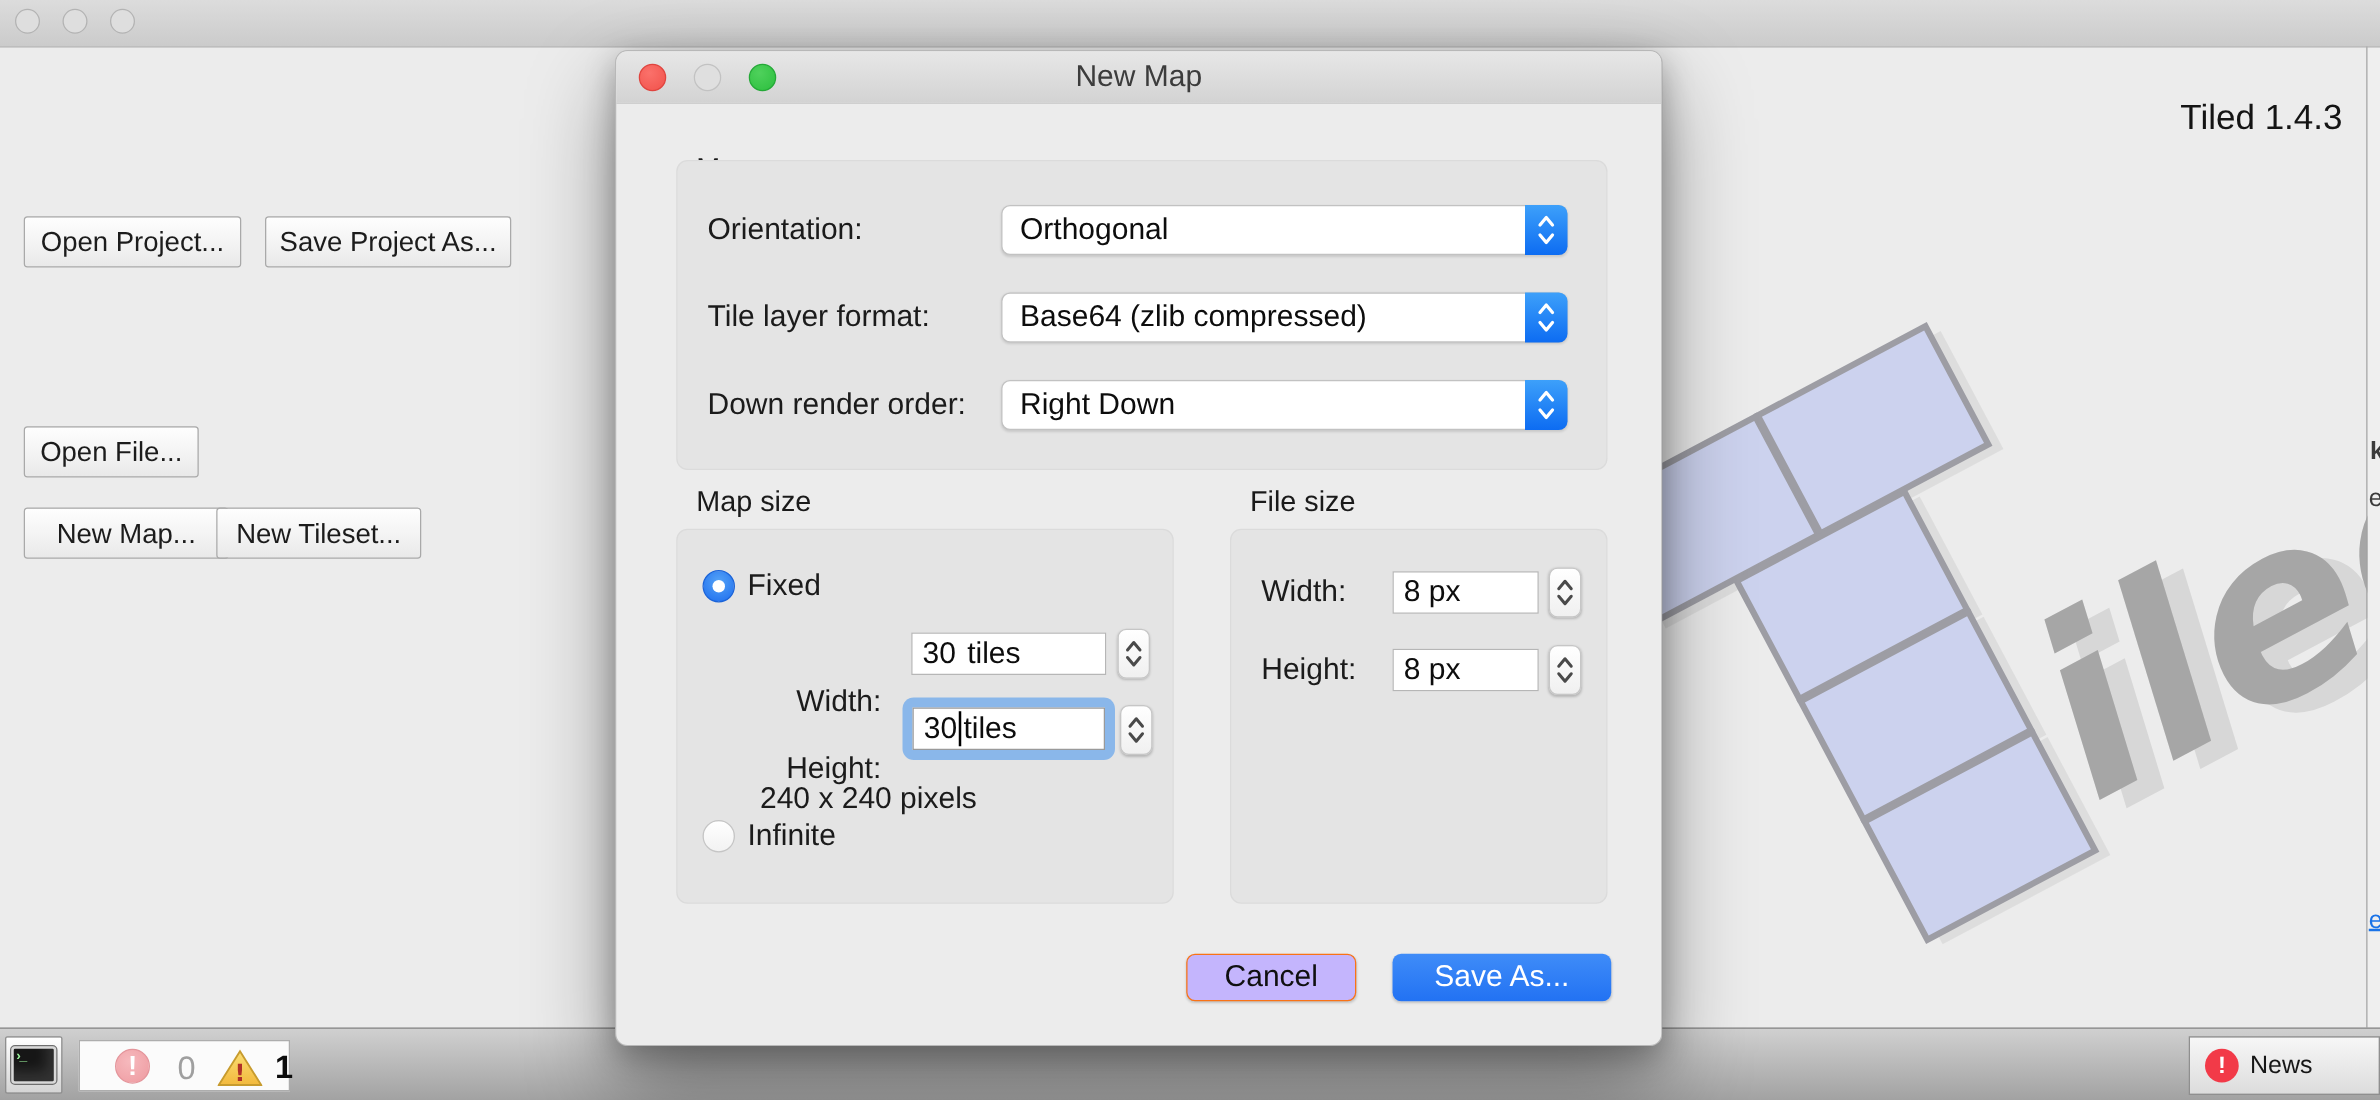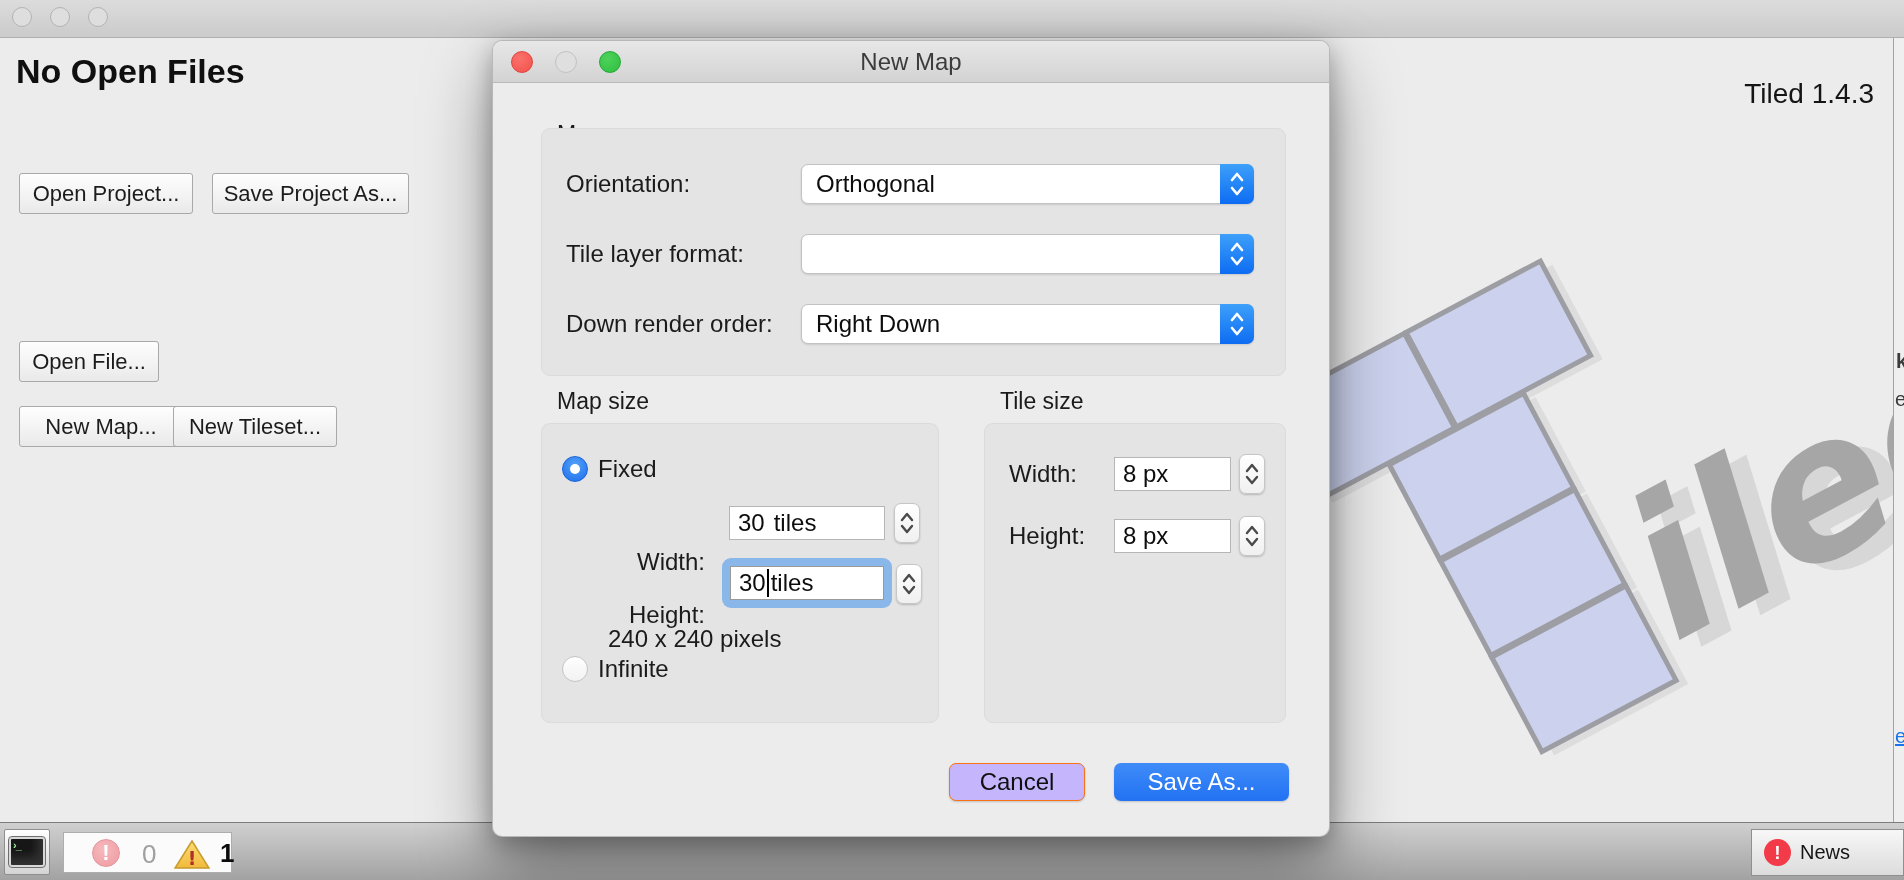--- a/index.html
+++ b/index.html
@@ -100,21 +100,20 @@
 <body>
 
 <div id="screen">
 
   <div class="main-titlebar">
     <span class="tl tl-inactive" style="left:12px;"></span>
     <span class="tl tl-inactive" style="left:50px;"></span>
     <span class="tl tl-inactive" style="left:88px;"></span>
   </div>
 
-  <div class="heading">No Open Files</div>
   <div class="version">Tiled 1.4.3</div>
 
   <div class="btn-plain" style="left:212px;top:173px;width:197px;height:41px;">Save Project As...</div>
   <div class="btn-plain" style="left:19px;top:173px;width:174px;height:41px;">Open Project...</div>
   <div class="btn-plain" style="left:19px;top:341px;width:140px;height:41px;">Open File...</div>
   <div class="btn-plain" style="left:19px;top:406px;width:164px;height:41px;">New Map...</div>
   <div class="btn-plain" style="left:173px;top:406px;width:164px;height:41px;">New Tileset...</div>
 
   <svg class="watermark" width="560" height="500" viewBox="0 0 560 500">
     <g transform="rotate(-28 150 250)">
@@ -191,20 +190,21 @@
       <span class="dd-step">
         <svg width="16" height="28" viewBox="0 0 16 28">
           <path d="M3 10 L8 4 L13 10" stroke="#fff" stroke-width="2.6" fill="none" stroke-linecap="round" stroke-linejoin="round"></path>
           <path d="M3 18 L8 24 L13 18" stroke="#fff" stroke-width="2.6" fill="none" stroke-linecap="round" stroke-linejoin="round"></path>
         </svg>
       </span>
     </div>
 
     <div class="lbl" style="left:73px;top:198px;">Tile layer format:</div>
     <div class="dd" style="left:308px;top:193px;">
+      <span class="dd-value">Base64 (zlib compressed)</span>
       <span class="dd-step">
         <svg width="16" height="28" viewBox="0 0 16 28">
           <path d="M3 10 L8 4 L13 10" stroke="#fff" stroke-width="2.6" fill="none" stroke-linecap="round" stroke-linejoin="round"></path>
           <path d="M3 18 L8 24 L13 18" stroke="#fff" stroke-width="2.6" fill="none" stroke-linecap="round" stroke-linejoin="round"></path>
         </svg>
       </span>
     </div>
 
     <div class="lbl" style="left:73px;top:268px;">Down render order:</div>
     <div class="dd" style="left:308px;top:263px;">
@@ -246,21 +246,21 @@
         <path d="M2 11 L7 5 L12 11" stroke="#4a4a4a" stroke-width="2.4" fill="none" stroke-linecap="round" stroke-linejoin="round"></path>
         <path d="M2 17 L7 23 L12 17" stroke="#4a4a4a" stroke-width="2.4" fill="none" stroke-linecap="round" stroke-linejoin="round"></path>
       </svg>
     </div>
 
     <div class="lbl" style="left:115px;top:583px;">240 x 240 pixels</div>
 
     <div class="radio radio-off" style="left:69px;top:615px;"></div>
     <div class="lbl" style="left:105px;top:613px;">Infinite</div>
 
-    <div class="grp-label" style="left:507px;top:347px;">Tile size</div>
+    <div class="grp-label" style="left:507px;top:347px;">File size</div>
     <div class="grp" style="left:491px;top:382px;width:302px;height:300px;"></div>
 
     <div class="lbl" style="left:516px;top:418px;">Width:</div>
     <div class="field" style="left:621px;top:416px;width:117px;height:34px;">
       <span>8 px</span>
     </div>
     <div class="spin" style="left:746px;top:413px;">
       <svg width="14" height="28" viewBox="0 0 14 28">
         <path d="M2 11 L7 5 L12 11" stroke="#4a4a4a" stroke-width="2.4" fill="none" stroke-linecap="round" stroke-linejoin="round"></path>
         <path d="M2 17 L7 23 L12 17" stroke="#4a4a4a" stroke-width="2.4" fill="none" stroke-linecap="round" stroke-linejoin="round"></path>

